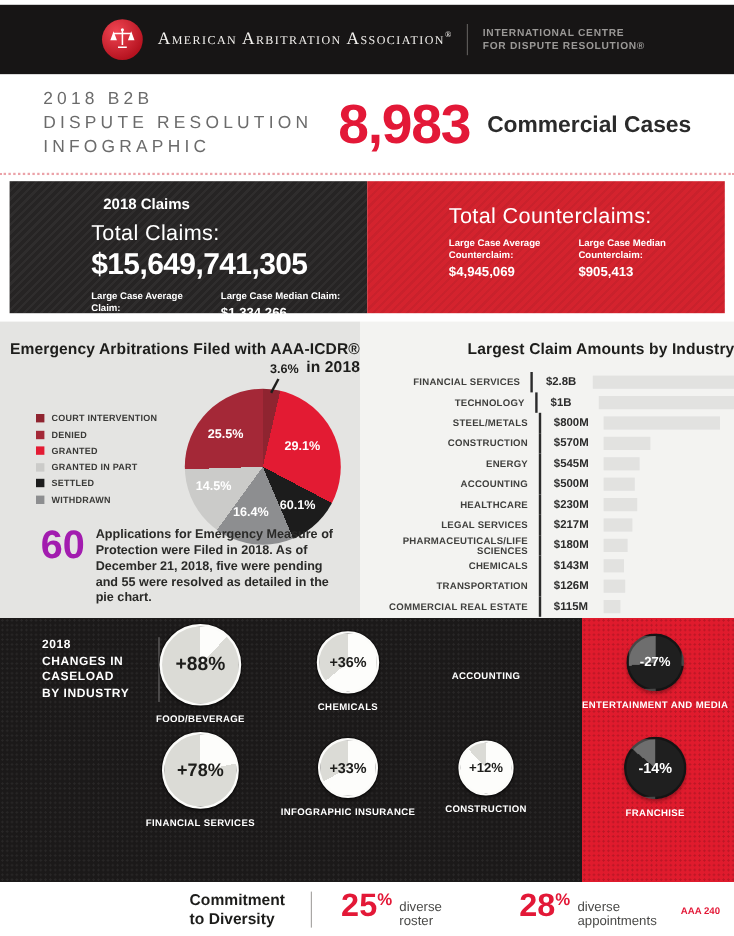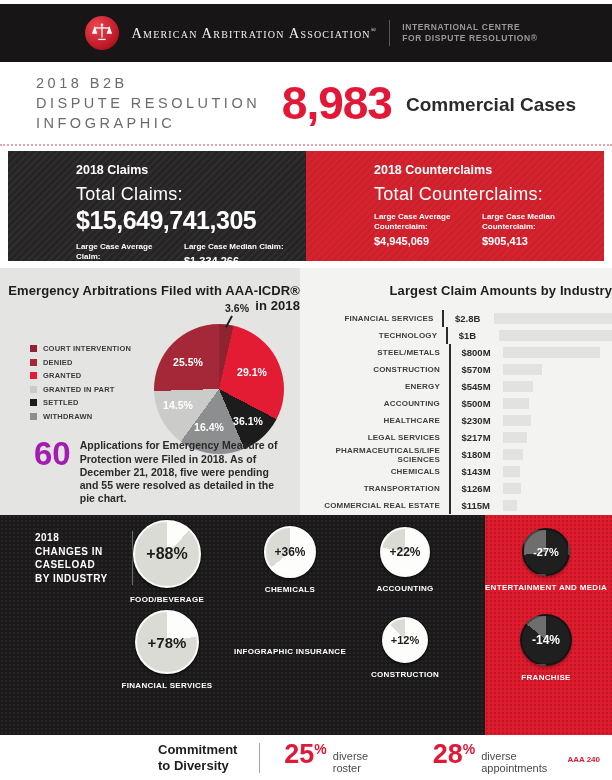--- a/index.html
+++ b/index.html
@@ -22,21 +22,21 @@
   .big-number { color:#e31837; font-size:46px; font-weight:bold; letter-spacing:-1px; line-height:1; }
   .big-label { color:#2b2b2b; font-size:19px; font-weight:bold; margin-left:14px; margin-top:4px; }
 
   
   .claims-row { display:flex; padding:5px 8px 7px 8px; background:#fff; }
   .claims-box { width:298px; height:110px; padding:12px 10px 0 68px; color:#fff; }
   .claims-box.dark { background-color:#262424;
     background-image:repeating-linear-gradient(135deg, rgba(255,255,255,0.045) 0px, rgba(255,255,255,0.045) 2px, transparent 2px, transparent 5px); }
   .claims-box.red { background-color:#d4232e;
     background-image:repeating-linear-gradient(135deg, rgba(0,0,0,0.05) 0px, rgba(0,0,0,0.05) 2px, transparent 2px, transparent 5px); }
-  .claims-tag { font-size:12.5px; font-weight:bold; }
+  .claims-tag { font-size:12.5px; font-weight:bold;margin-left:10px; }
   .claims-title { font-size:18px; font-weight:normal; margin-top:7px; letter-spacing:0.3px; }
   .claims-amount { font-size:25px; font-weight:bold; letter-spacing:-0.5px; margin-top:1px; }
   .claims-stats { display:flex; margin-top:7px; }
   .claims-stat { width:100px; margin-right:8px; }
   .claims-stat .lbl { font-size:8px; font-weight:bold; line-height:1.25; }
   .claims-stat .val { font-size:11px; font-weight:bold; margin-top:3px; }
 
   
   .charts-row { display:flex; height:247px; }
   .pie-panel { width:300px; background:#e4e4e2; position:relative; }
@@ -137,21 +137,20 @@
         <div class="lbl">Large Case Average Claim:</div>
         <div class="val">$8,969,916</div>
       </div>
       <div class="claims-stat">
         <div class="lbl">Large Case Median Claim:</div>
         <div class="val">$1,334,266</div>
       </div>
     </div>
   </div>
   <div class="claims-box red">
-    <div class="claims-tag">2018 Counterclaims</div>
     <div class="claims-title">Total Counterclaims:</div>
     <div class="claims-stats">
       <div class="claims-stat">
         <div class="lbl">Large Case Average Counterclaim:</div>
         <div class="val">$4,945,069</div>
       </div>
       <div class="claims-stat">
         <div class="lbl">Large Case Median Counterclaim:</div>
         <div class="val">$905,413</div>
       </div>
@@ -187,21 +186,21 @@
           <span class="legend-swatch" style="background: rgb(141, 142, 144);"></span>
           <span class="legend-label">WITHDRAWN</span>
         </div>
       </div>
     <div class="pie-area" id="pie-area">
       <div class="pie" id="pie" style="background: conic-gradient(rgb(143, 36, 48) 0deg, rgb(143, 36, 48) 12.96deg, rgb(227, 27, 51) 12.96deg, rgb(227, 27, 51) 117.72deg, rgb(28, 28, 28) 117.72deg, rgb(28, 28, 28) 156.96deg, rgb(141, 142, 144) 156.96deg, rgb(141, 142, 144) 216deg, rgb(203, 203, 201) 216deg, rgb(203, 203, 201) 268.2deg, rgb(164, 40, 55) 268.2deg, rgb(164, 40, 55) 360deg);"></div>
     <div class="pie-label outside" style="left: 237px; top: 40px;">3.6%</div>
         <div class="pie-label " style="left: 188px; top: 94px;">25.5%</div>
         <div class="pie-label " style="left: 252px; top: 104px;">29.1%</div>
         <div class="pie-label " style="left: 178px; top: 137px;">14.5%</div>
-        <div class="pie-label " style="left: 248px; top: 153px;">36.1%</div>
+        <div class="pie-label " style="left: 248px; top: 153px;">60.1%</div>
         <div class="pie-label " style="left: 209px; top: 159px;">16.4%</div>
         <div class="callout-line" style="left: 228px; top: 47px;"></div>
       </div>
     <div class="pie-note">
       <div class="note-number">60</div>
       <div class="note-text">Applications for Emergency Measure of Protection were Filed in 2018. As of December 21, 2018, five were pending and 55 were resolved as detailed in the pie chart.</div>
     </div>
   </div>
   <div class="bar-panel">
     <div class="panel-title">Largest Claim Amounts by Industry</div>
@@ -321,38 +320,38 @@
         </div>
         <div class="cl-label">FOOD/BEVERAGE</div>
       </div>
       <div class="cl-item" style="left: 290px; top: 45px;">
         <div class="cl-circle pos" style="height: 52px; width: 52px; background: conic-gradient(rgb(253, 253, 251) 0%, rgb(253, 253, 251) 64%, rgb(219, 219, 214) 64%, rgb(219, 219, 214) 100%);">
           <span class="cl-pct" style="font-size: 12px; color: rgb(29, 29, 27);">+36%</span>
         </div>
         <div class="cl-label">CHEMICALS</div>
       </div>
       <div class="cl-item" style="left: 405px; top: 45px;">
-        <div class="cl-circle pos" style="height: 50px; width: 50px; background: conic-gradient(rgb(253, 253, 251) 0%, rgb(253, 253, 251) 78%, rgb(219, 219, 214) 78%, rgb(219, 219, 214) 100%);">
-          <span class="cl-pct" style="font-size: 12px; color: rgb(29, 29, 27);">+22%</span>
-        </div>
         <div class="cl-label">ACCOUNTING</div>
       </div>
       <div class="cl-item" style="left: 546px; top: 45px;">
         <div class="cl-circle neg" style="height: 48px; width: 48px; background: conic-gradient(rgb(31, 31, 31) 0%, rgb(31, 31, 31) 73%, rgb(110, 110, 110) 73%, rgb(110, 110, 110) 100%);">
           <span class="cl-pct" style="font-size: 11px; color: rgb(255, 255, 255);">-27%</span>
         </div>
         <div class="cl-label">ENTERTAINMENT AND MEDIA</div>
       </div>
       <div class="cl-item" style="left: 167px; top: 135px;">
         <div class="cl-circle pos" style="height: 64px; width: 64px; background: conic-gradient(rgb(253, 253, 251) 0%, rgb(253, 253, 251) 22%, rgb(219, 219, 214) 22%, rgb(219, 219, 214) 100%);">
           <span class="cl-pct" style="font-size: 15px; color: rgb(29, 29, 27);">+78%</span>
         </div>
         <div class="cl-label">FINANCIAL SERVICES</div>
       </div>
       <div class="cl-item" style="left: 290px; top: 133px;">
+        <div class="cl-circle pos" style="height: 50px; width: 50px; background: conic-gradient(rgb(253, 253, 251) 0%, rgb(253, 253, 251) 67%, rgb(219, 219, 214) 67%, rgb(219, 219, 214) 100%);">
+          <span class="cl-pct" style="font-size: 12px; color: rgb(29, 29, 27);">+33%</span>
+        </div>
         <div class="cl-label">INFOGRAPHIC INSURANCE</div>
       </div>
       <div class="cl-item" style="left: 405px; top: 133px;">
         <div class="cl-circle pos" style="height: 46px; width: 46px; background: conic-gradient(rgb(253, 253, 251) 0%, rgb(253, 253, 251) 88%, rgb(219, 219, 214) 88%, rgb(219, 219, 214) 100%);">
           <span class="cl-pct" style="font-size: 11px; color: rgb(29, 29, 27);">+12%</span>
         </div>
         <div class="cl-label">CONSTRUCTION</div>
       </div>
       <div class="cl-item" style="left: 546px; top: 133px;">
         <div class="cl-circle neg" style="height: 52px; width: 52px; background: conic-gradient(rgb(31, 31, 31) 0%, rgb(31, 31, 31) 86%, rgb(110, 110, 110) 86%, rgb(110, 110, 110) 100%);">

